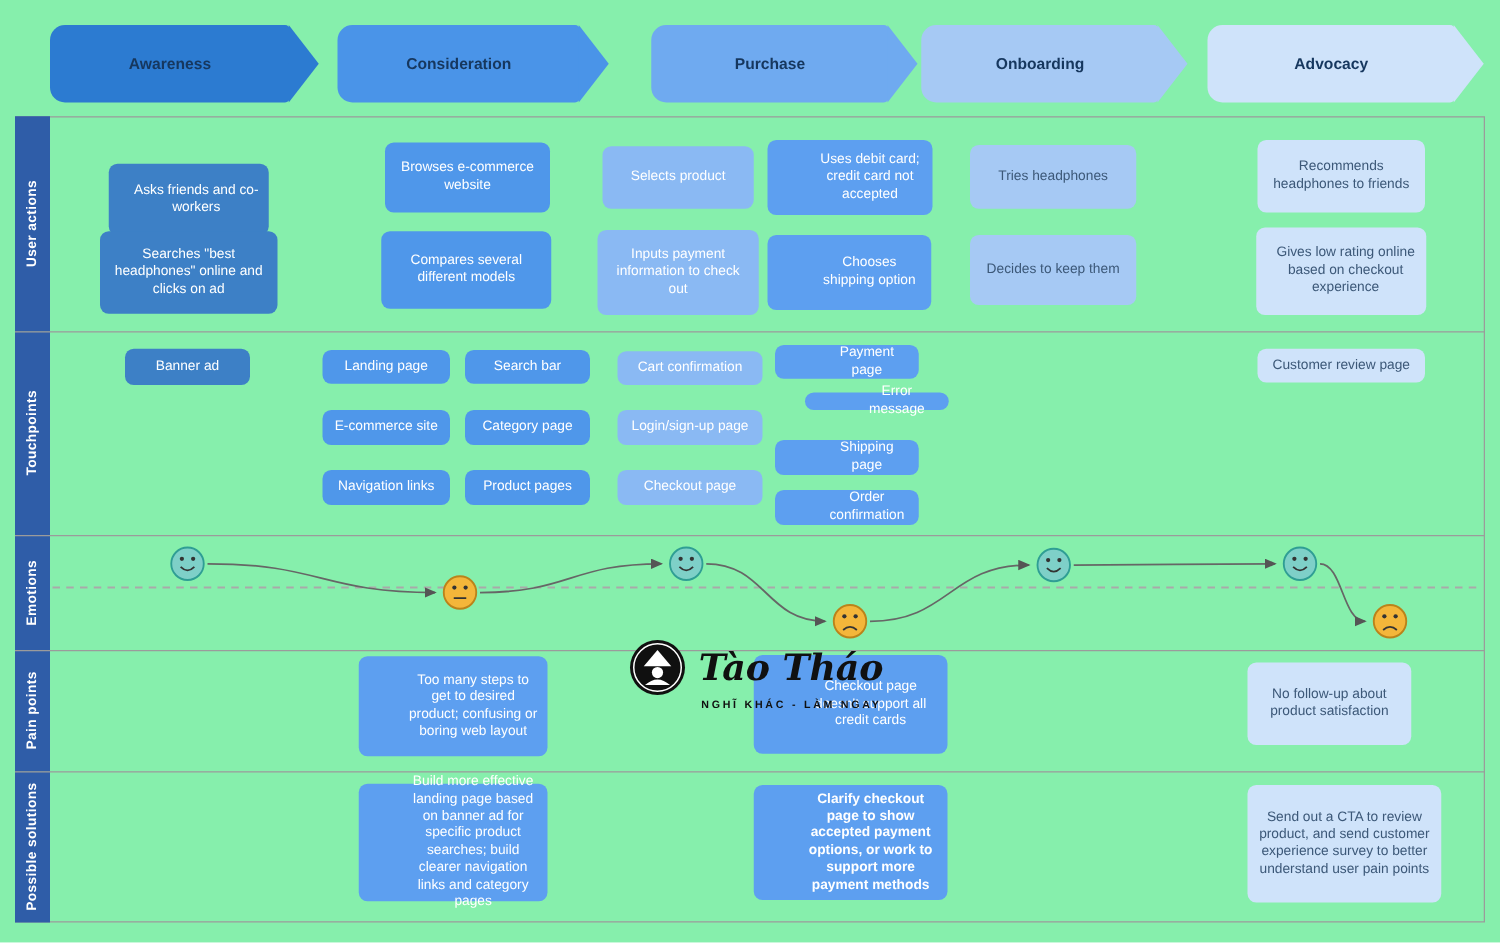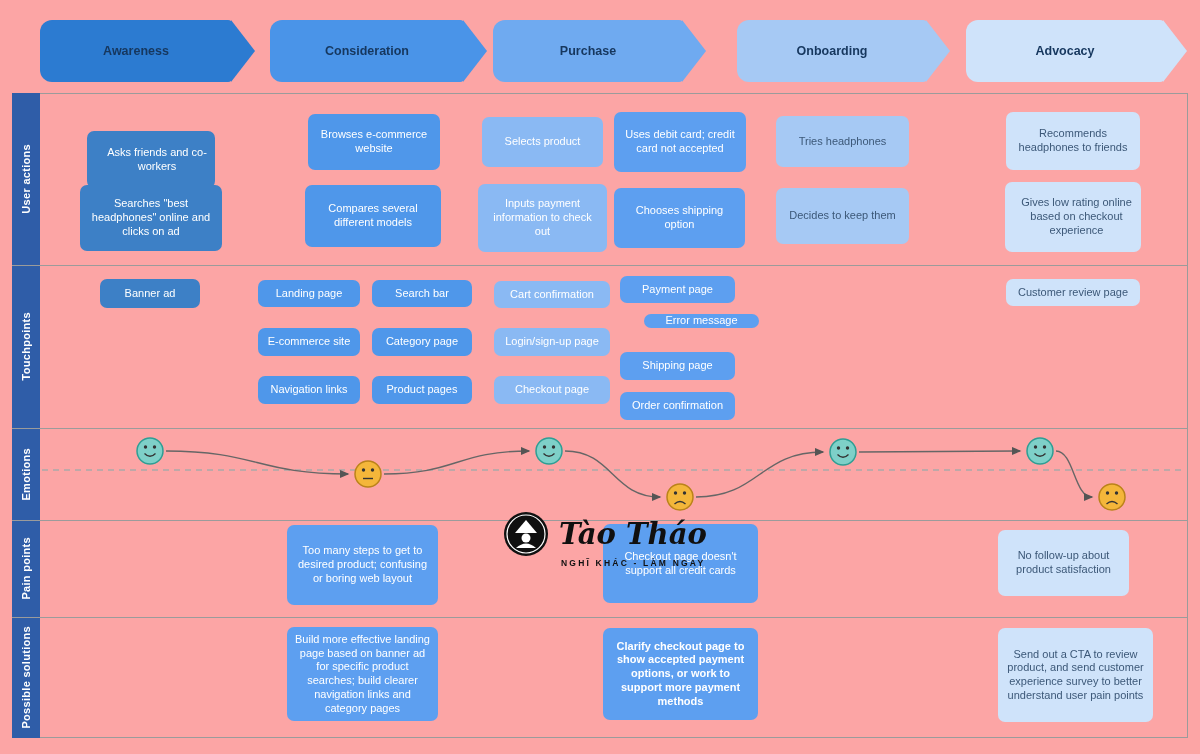--- a/index.html
+++ b/index.html
@@ -1,16 +1,16 @@
 <!DOCTYPE html>
 <html><head>
 <meta charset="utf-8">
 <style>
   html,body{margin:0;padding:0;background:#fff;}
-  #app{position:relative;width:1200px;height:754px;background:#fca5a5;
+  #app{position:relative;width:1200px;height:754px;background:#86efac;
        font-family:"Liberation Sans",sans-serif;overflow:hidden;}
 
   
   .phase{position:absolute;top:20px;height:62px;border-radius:12px 4px 4px 12px;
          display:flex;align-items:center;justify-content:center;
          font-weight:bold;font-size:12.5px;color:#16375e;}
   .phase::after{content:"";position:absolute;left:100%;top:0;width:0;height:0;margin-left:-1px;
          border-top:31px solid transparent;border-bottom:31px solid transparent;
          border-left:24px solid var(--c);}
 
@@ -22,21 +22,21 @@
         display:flex;align-items:center;justify-content:center;}
   .vtext{writing-mode:vertical-rl;transform:rotate(180deg);color:#fff;font-weight:bold;
          font-size:11px;letter-spacing:.3px;white-space:nowrap;}
 
   
   .box{position:absolute;border-radius:7px;display:flex;align-items:center;justify-content:center;
        text-align:center;padding:4px 8px;box-sizing:border-box;font-size:11px;line-height:1.25;}
   .c1{background:#3d80c6;color:#ffffff;}
   .c2{background:#4f97ea;color:#ffffff;}
   .c3l{background:#8ab9f3;color:#ffffff;}
-  .c3m{background:#5d9ff0;color:#ffffff;}
+  .c3m{background:#5d9ff0;color:#ffffff;padding-left:40px;}
   .c4{background:#a6c9f4;color:#3c5878;}
   .c5{background:#cfe3fa;color:#3c5878;}
 
   
   #emotions-svg{position:absolute;left:0;top:0;width:1200px;height:754px;pointer-events:none;}
   .emo-line{fill:none;stroke:#666;stroke-width:1.4;}
   .dash{stroke:#a9a9a9;stroke-width:1.5;stroke-dasharray:6 5;}
 
   
   .watermark{position:absolute;left:503px;top:511px;width:230px;z-index:10;color:#101010;}
@@ -49,21 +49,21 @@
 <body>
 
 <div id="app">
 
   <div class="phase" style="left:40px;width:192px;--c:#2c7bd1;background:#2c7bd1;">
       <span>Awareness</span>
     </div>
   <div class="phase" style="left:270px;width:194px;--c:#4a94e8;background:#4a94e8;">
       <span>Consideration</span>
     </div>
-  <div class="phase" style="left:493px;width:190px;--c:#6faaf0;background:#6faaf0;align-items:center;">
+  <div class="phase" style="left:521px;width:190px;--c:#6faaf0;background:#6faaf0;align-items:center;">
       <span>Purchase</span>
     </div>
   <div class="phase" style="left:737px;width:190px;--c:#a6c9f4;background:#a6c9f4;">
       <span>Onboarding</span>
     </div>
   <div class="phase" style="left:966px;width:198px;--c:#cfe3fa;background:#cfe3fa;">
       <span>Advocacy</span>
     </div>
 
   <div class="frame"></div>

